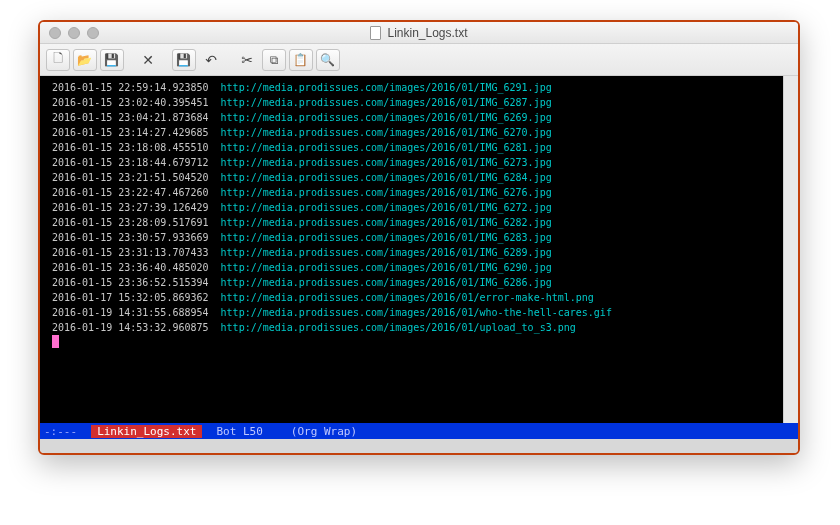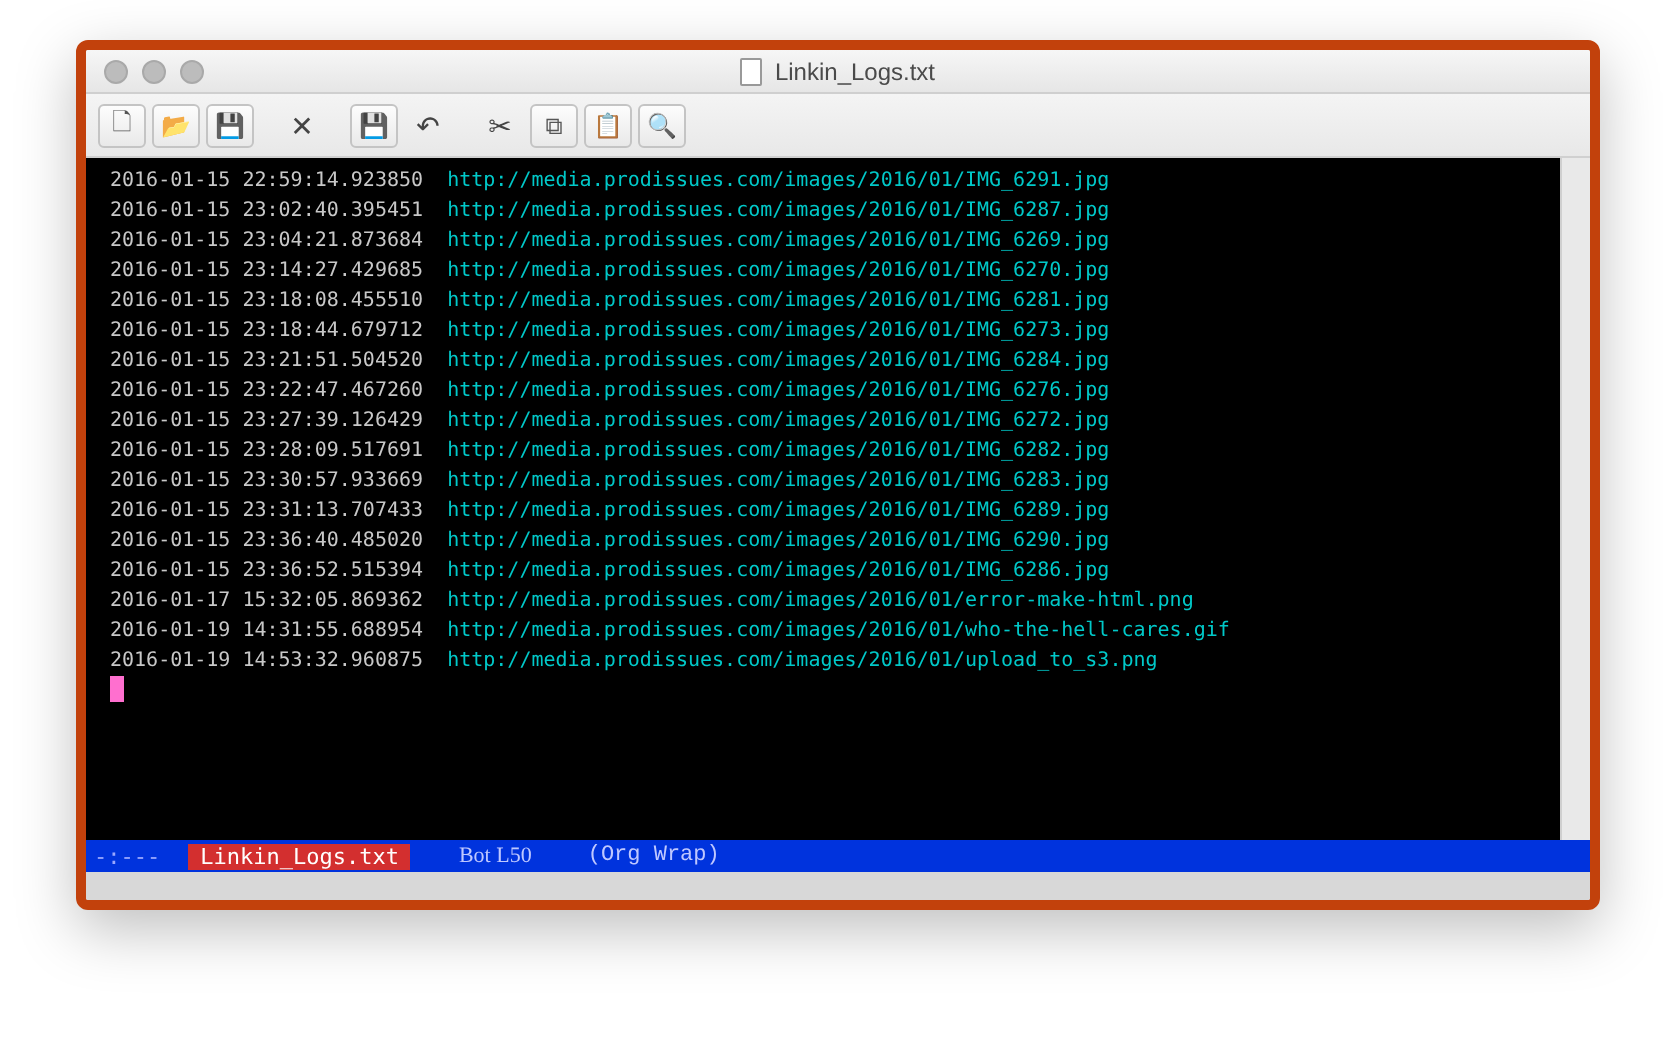--- a/index.html
+++ b/index.html
@@ -11,21 +11,21 @@
     position: relative;
     overflow: hidden;
   }
   .window {
     position: absolute;
     left: 38px;
     top: 20px;
     width: 762px;
     height: 435px;
     background: #ececec;
-    border: 5px solid #c2410c;
+    border: 2px solid #c2410c;
     border-radius: 6px;
     box-shadow: 0 10px 30px rgba(0,0,0,0.25);
     overflow: hidden;
     display: flex;
     flex-direction: column;
   }
   .titlebar {
     height: 22px;
     background: linear-gradient(#f6f6f6, #e6e6e6);
     border-bottom: 1px solid #cfcfcf;
@@ -138,22 +138,22 @@
     color: #a8b8ff;
     padding-left: 4px;
   }
   .ml-left { color: #9aa8ff; }
   .ml-file {
     background: #d32f2f;
     color: #fff;
     padding: 0 6px;
     margin-left: 14px;
   }
-  .ml-pos { color: #bfc8ff; margin-left: 24px; font-family: Liberation Serif, serif; }
-  .ml-mode { color: #bfc8ff; margin-left: 28px; font-family: Liberation Mono, monospace; }
+  .ml-pos { color: #bfc8ff; margin-left: 14px; }
+  .ml-mode { color: #bfc8ff; margin-left: 28px; }
 
   .minibuf {
     height: 14px;
     background: #d8d8d8;
   }
 </style>
 </head>
 <body>
 
 <div class="window">

